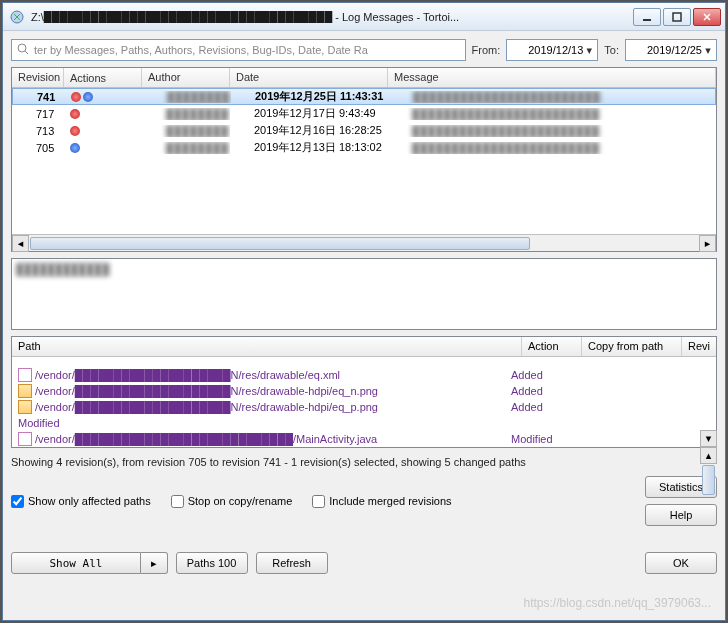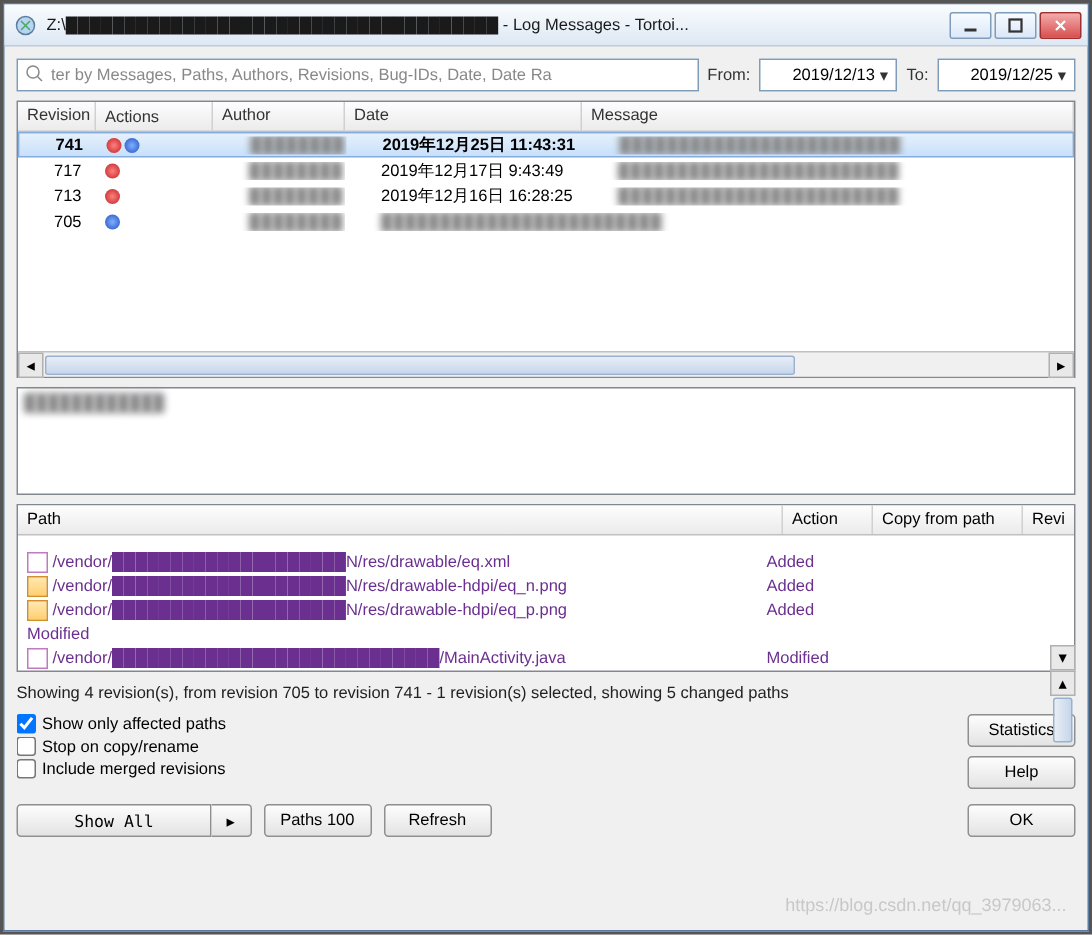--- a/index.html
+++ b/index.html
@@ -51,26 +51,26 @@
   .prow .c { width:100px; } .prow .r { width:34px; }
   .vscroll { width:17px; background:#f0f0f0; border-left:1px solid #c0c0c0; position:relative; }
   .vscroll .thumb { position:absolute; top:18px; left:2px; width:13px; height:30px; background:linear-gradient(90deg,#e8eef6,#c6d6eb); border:1px solid #9ab1ce; border-radius:2px; }
   .vscroll .arrow { position:absolute; left:0; width:17px; height:17px; display:flex; align-items:center; justify-content:center; background:#e9e9e9; border:1px solid #b0b0b0; }
   .vscroll .arrow.b { bottom:0; }
   .pathbody { display:flex; flex:1;align-items:flex-end; }
   .pathrows { flex:1; overflow:hidden; }
   
   .status { color:#222; padding: 2px 0; }
   .checks { display:flex; justify-content:space-between; }
-  .checks .left { display:flex; flex-direction:column; gap:2px; }
+  .checks .left { display:flex; flex-direction:row; gap:20px; }
   .checks .right { display:flex; flex-direction:column; gap:6px; align-items:flex-end; }
   .chk { display:flex; align-items:center; gap:4px; }
   .chk input { margin:0; width:13px; height:13px; }
   .btn { height:22px; padding: 0 10px; min-width:72px; background: linear-gradient(#fdfdfd,#e3e3e3); border:1px solid #8e8f8f; border-radius:3px; display:inline-flex; align-items:center; justify-content:center; }
-  .btnrow { display:flex; justify-content:space-between; align-items:flex-end; margin-top:4px; }
+  .btnrow { display:flex; justify-content:space-between; align-items:flex-end; margin-top:20px; }
   .btnrow .left { display:flex; gap:8px; }
   .splitbtn { display:flex; }
   .splitbtn .btn.main { border-top-right-radius:0; border-bottom-right-radius:0; min-width:130px; font-family: monospace; }
   .splitbtn .btn.arrow { border-left:0; border-top-left-radius:0; border-bottom-left-radius:0; min-width:20px; }
   .ficon { width:14px; height:14px; display:inline-block; background:#fff; border:1px solid #c07bc0; }
   .ficon.img { border-color:#d09030; background:linear-gradient(#ffe8b0,#ffd070); }
   .dot { width:10px; height:10px; border-radius:50%; display:inline-block; }
   .dot.r { background:radial-gradient(#ff8080,#c02020); }
   .dot.b { background:radial-gradient(#80b0ff,#2050c0); }
   .watermark { position:absolute; right:14px; bottom:10px; color:#c8c8c8; font-size:12px; pointer-events:none; }
@@ -163,20 +163,21 @@
             <div class="cell col-auth blur">████████</div>
             <div class="cell col-date">2019年12月16日 16:28:25</div>
             <div class="cell col-msg blur">████████████████████████</div>
           </div>
           <div class="row">
             <div class="cell col-rev">705</div>
             <div class="col-act">
               <span class="dot b"></span>
             </div>
             <div class="cell col-auth blur">████████</div>
+            <div class="cell col-date">2019年12月13日 18:13:02</div>
             <div class="cell col-msg blur">████████████████████████</div>
           </div>
         </div>
       <div class="hscroll">
         <div class="arrow">◂</div>
         <div class="thumb"></div>
         <div class="arrow r">▸</div>
       </div>
     </div>
 

